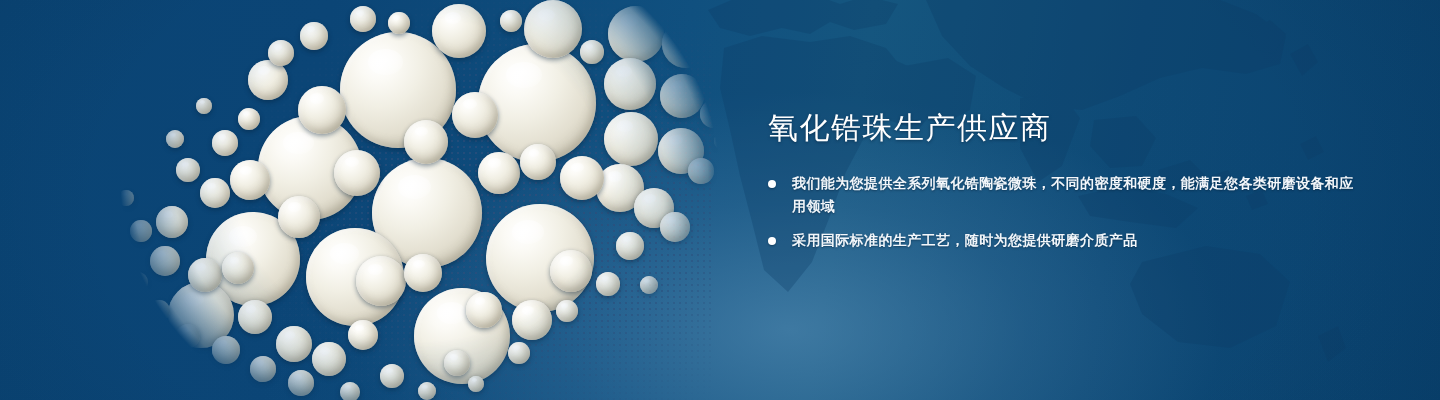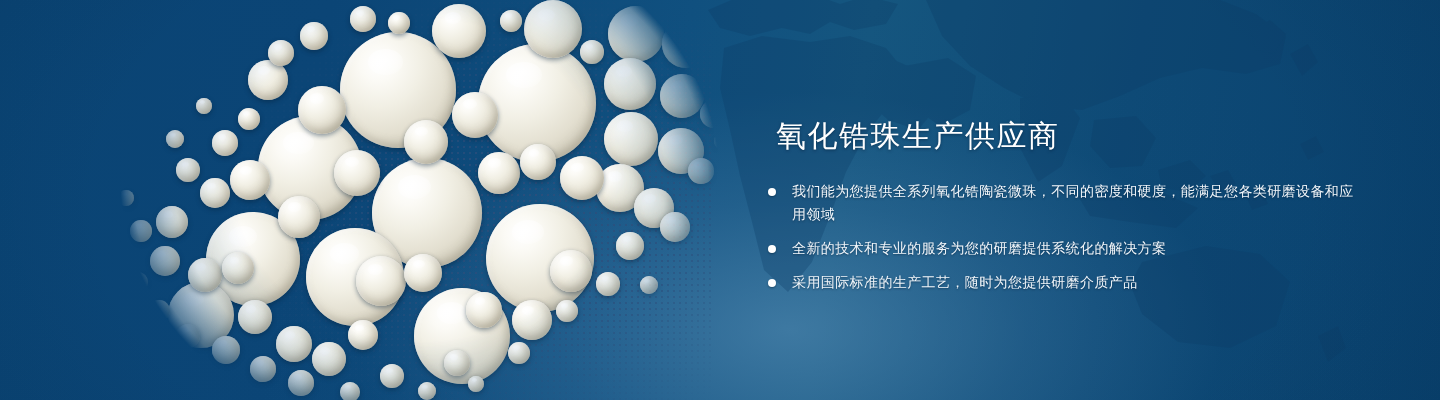--- a/index.html
+++ b/index.html
@@ -111,21 +111,21 @@
        rgba(255,255,255,0.95) 0%, rgba(255,255,255,0.45) 55%, rgba(255,255,255,0) 100%);
   }
 
   
   .copy {
     position: absolute;
     left: 764px; top: 104px;
     width: 600px;
   }
   .headline {
-    margin: 12px;
+    margin: 4px;
     color: #ffffff;
     font-size: 30px;
     font-weight: normal;
     letter-spacing: 1.5px;
     line-height: 40px;
     text-shadow: 0 1px 3px rgba(2,28,52,0.55);
     white-space: nowrap;
   }
   .bullets {
     list-style: none;
@@ -144,21 +144,21 @@
   }
   .bullet:last-child { margin-bottom: 3px; }
   .bullet-dot {
     position: absolute;
     left: 4px; top: 8px;
     width: 8px; height: 8px;
     border-radius: 50%;
     background: #ffffff;
     box-shadow: 0 1px 2px rgba(2,28,52,0.45);
   }
-  .bullet-text { display: block; }
+  .bullet-text { display: block; font-weight: bold; }
 </style>
 </head>
 <body>
 
 <div id="banner">
 
   <div class="bg-base"></div>
 
   <div class="worldmap">
     <svg viewBox="0 0 780 420" xmlns="http://www.w3.org/2000/svg" aria-hidden="true">
@@ -284,22 +284,18 @@
   <div class="copy">
     <h1 class="headline">氧化锆珠生产供应商</h1>
 
     <ul class="bullets">
       <li class="bullet">
         <span class="bullet-dot"></span>
         <span class="bullet-text">我们能为您提供全系列氧化锆陶瓷微珠，不同的密度和硬度，能满足您各类研磨设备和应用领域</span>
       </li>
       <li class="bullet">
         <span class="bullet-dot"></span>
-        <span class="bullet-text">全新的技术和专业的服务为您的研磨提供系统化的解决方案</span>
-      </li>
-      <li class="bullet">
-        <span class="bullet-dot"></span>
         <span class="bullet-text">采用国际标准的生产工艺，随时为您提供研磨介质产品</span>
       </li>
     </ul>
   </div>
 
 </div>
 
 </body></html>

